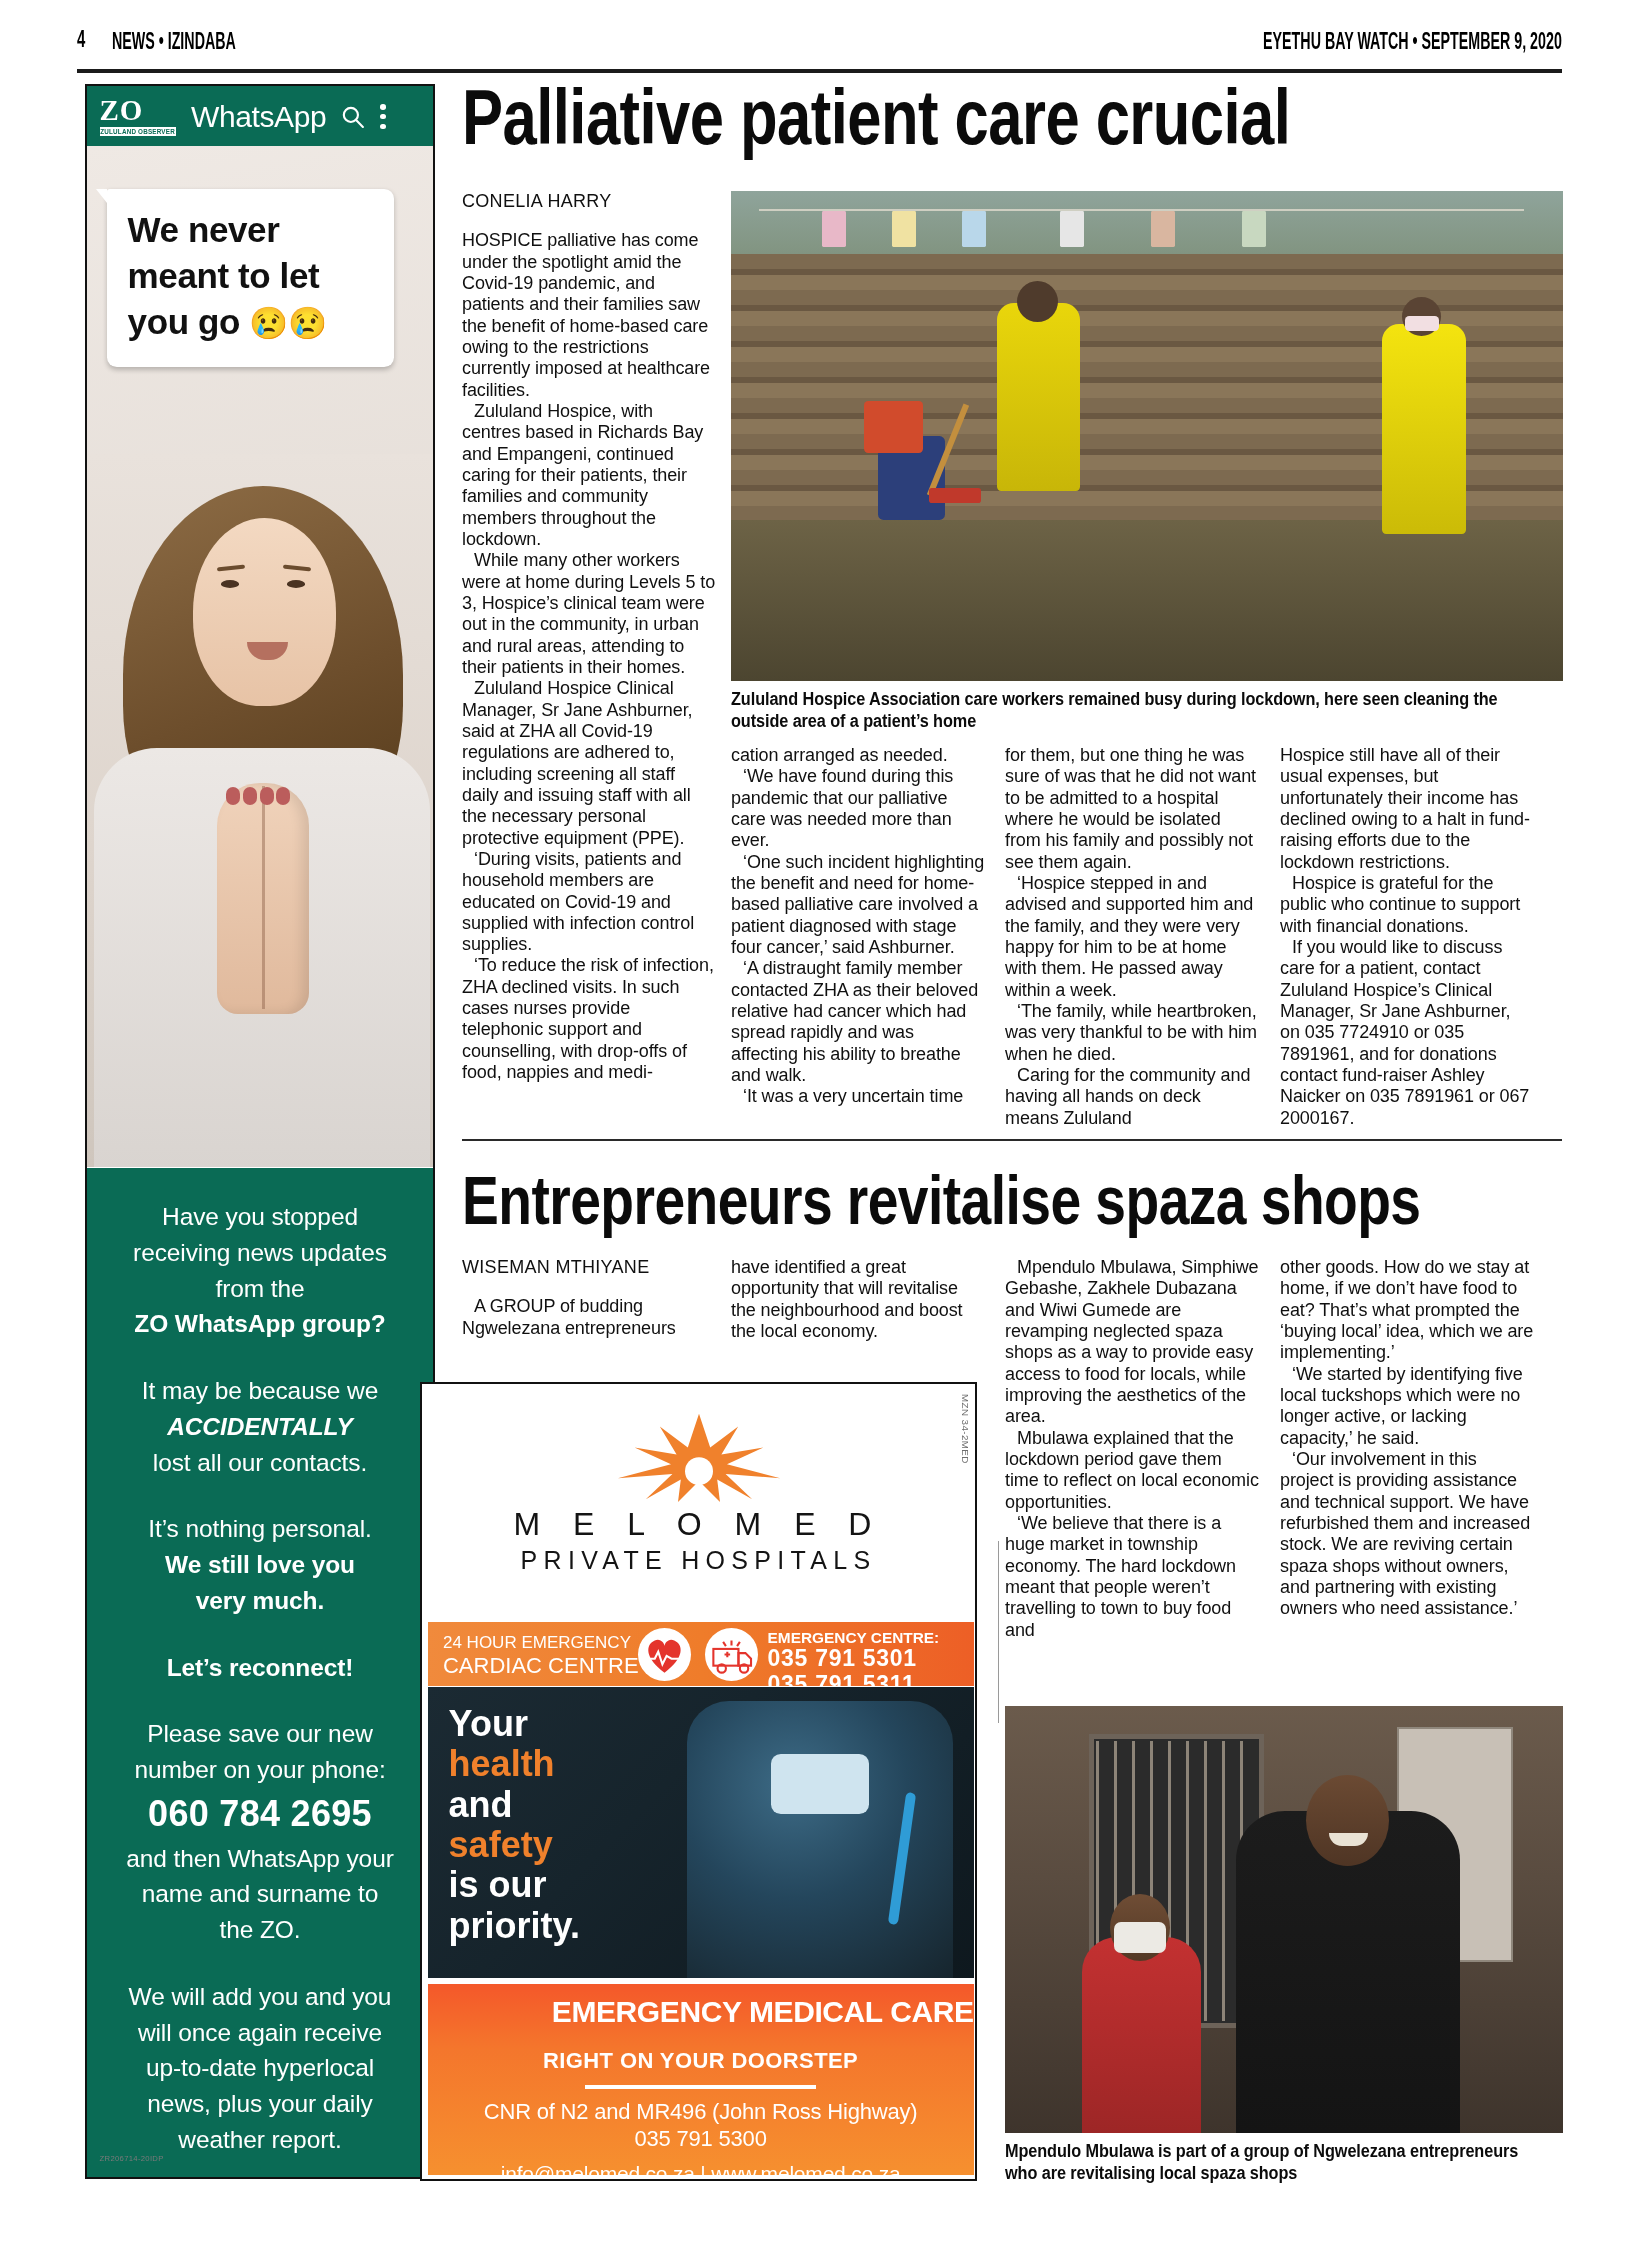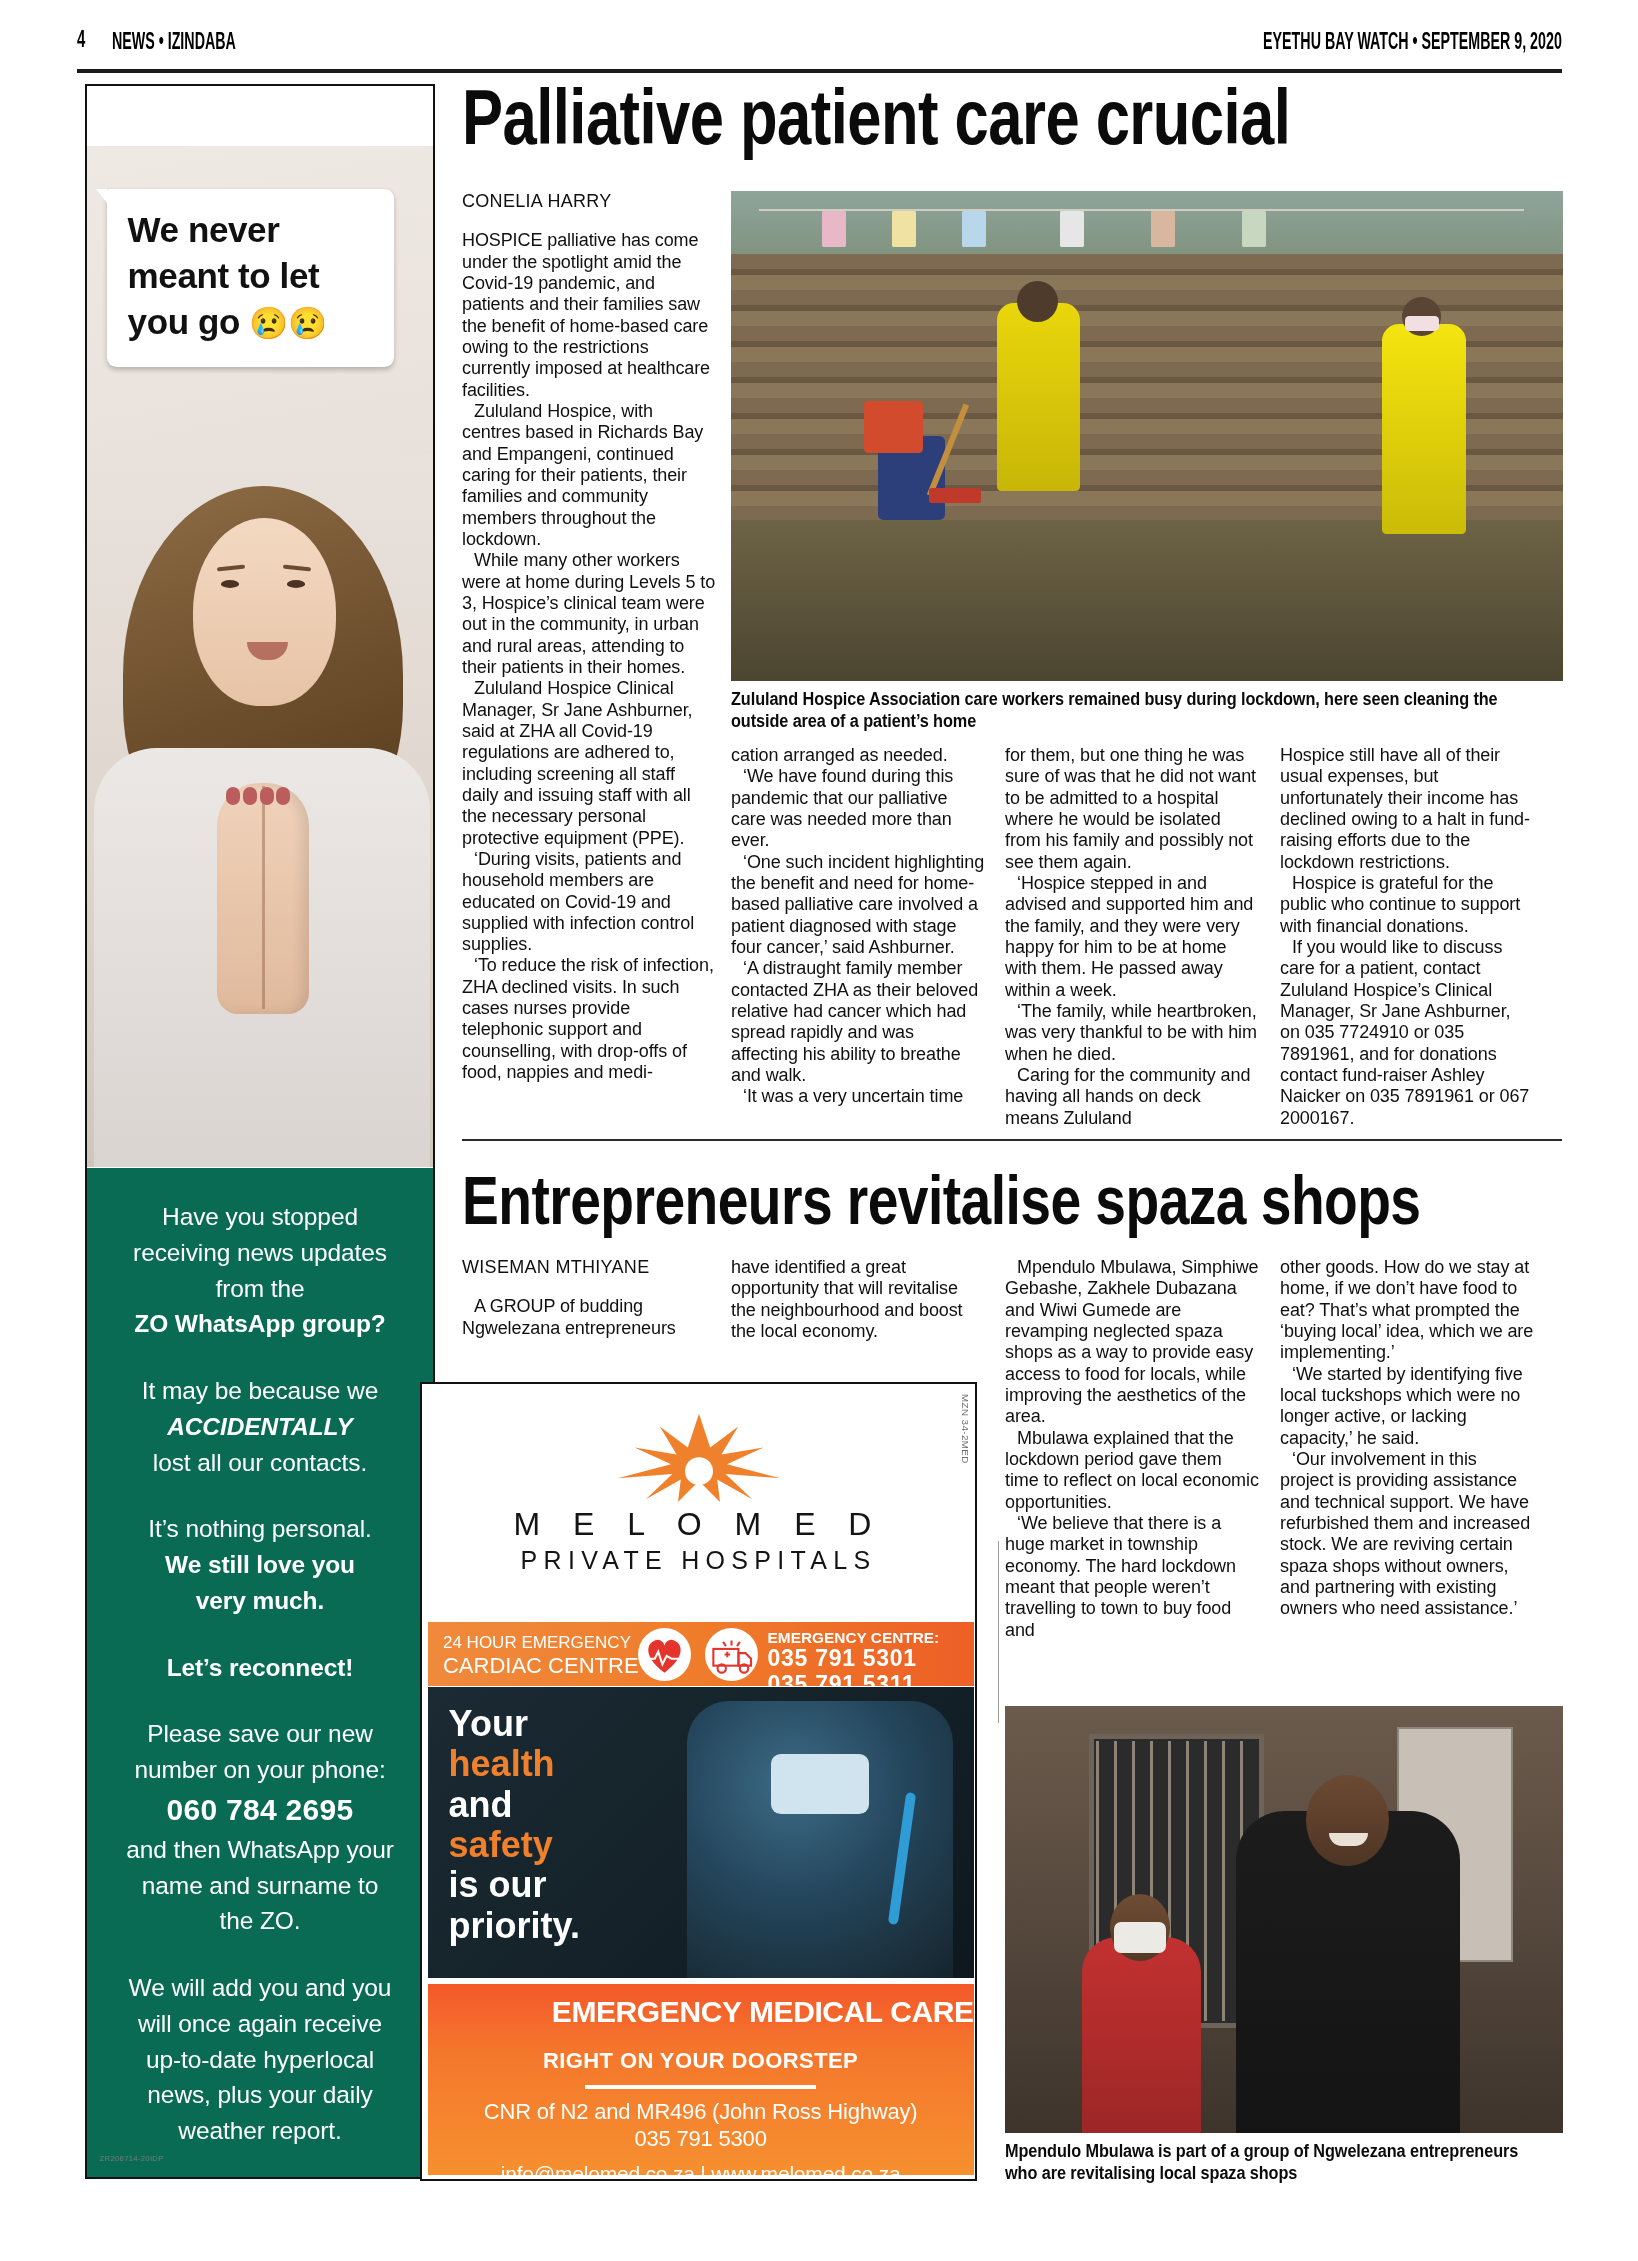--- a/index.html
+++ b/index.html
@@ -71,21 +71,21 @@
   .w-hsplit{position:absolute;left:175px;top:332px;width:2.8px;height:223px;background:rgba(140,95,70,.45);}
   .w-nails{position:absolute;left:139px;top:333px;width:76px;height:19.6px;}
   .w-nails i{display:inline-block;width:14px;height:18px;border-radius:7px;background:#bb5d5c;margin-right:2.8px;}
 
   .greenbox{position:absolute;left:0;top:1082px;width:100%;height:1009px;background:#0a6b55;color:#fff;
      box-sizing:border-box;padding:31px 21px;text-align:center;}
   .greenbox p{margin:0 0 0 0;font-size:24.5px;line-height:1.46;font-weight:400;letter-spacing:-0.1px;}
   .greenbox .sp{height:31px;}
   .greenbox b{font-weight:bold;}
   .greenbox .ital{font-style:italic;font-weight:bold;}
-  .greenbox .num{font-size:30px;font-weight:bold;letter-spacing:0.3px;}
+  .greenbox .num{font-size:36px;font-weight:bold;letter-spacing:0.3px;}
   .ad-code{position:absolute;left:12.6px;bottom:14px;font-size:7.7px;color:#7a7a7a;letter-spacing:0.3px;}
 
   .headline{font-size:77px;font-weight:bold;line-height:.97;letter-spacing:-0.7px;color:#0b0b0b;
      transform:scaleX(.80);transform-origin:left top;width:1373px;white-space:nowrap;margin:0;}
   .col{position:absolute;width:254px;font-size:18px;line-height:1.185;color:#101010;text-align:left;
      letter-spacing:-0.1px;}
   .col p{margin:0;text-indent:12px;}
   .col p.first{text-indent:0;}
   .byline{font-size:18px;letter-spacing:0.3px;margin-bottom:18px;}
 
@@ -192,20 +192,38 @@
 
   <div class="masthead">
     <div class="mh-page-no">4</div>
     <div class="mh-section">NEWS • IZINDABA</div>
     <div class="mh-title">EYETHU BAY WATCH • SEPTEMBER 9, 2020</div>
   </div>
   <div class="mh-rule"></div>
 
   <div class="sidebar">
 
+    <div class="wa-bar">
+      <div class="wa-logo">
+        <div class="zo">ZO</div>
+        <div class="zosub">ZULULAND OBSERVER</div>
+      </div>
+      <div class="wa-title">WhatsApp</div>
+      <div class="wa-search">
+        <svg viewBox="0 0 34 34">
+            <circle cx="14" cy="14" r="10" fill="none" stroke="#fff" stroke-width="3"></circle>
+            <line x1="21" y1="21" x2="31" y2="31" stroke="#fff" stroke-width="3" stroke-linecap="round"></line>
+          </svg>
+      </div>
+      <div class="wa-dots">
+          <i></i>
+          <i></i>
+          <i></i>
+        </div>
+    </div>
 
     <div class="wa-photo">
       <div class="doodle"></div>
 
       <div class="bubble">
         <p><span>We never meant to let you go</span> <span class="emoji">😢😢</span></p>
       </div>
 
       <div class="woman">
         <div class="w-bg"></div>

